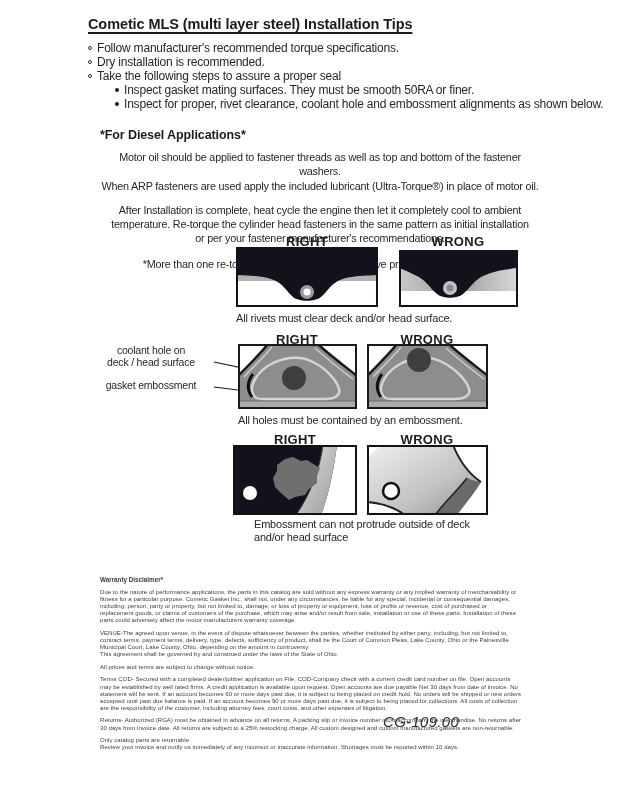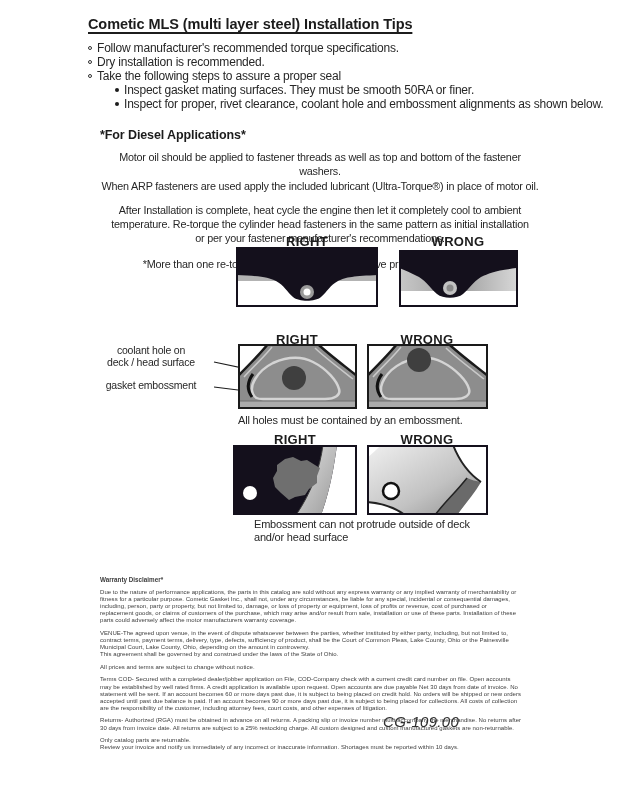--- a/index.html
+++ b/index.html
@@ -103,20 +103,21 @@
       </defs>
       <rect width="119" height="57" fill="#ffffff"></rect>
       <rect y="19" width="119" height="22" fill="url(#g1)"></rect>
       <path d="M0,0 H119 V18 C98,20 90,23 82,27 C74,32 70,39 64,44 C58,49 44,49 38,44 C32,39 28,32 20,27 C12,23 6,20 0,18 Z" fill="#14101c"></path>
       <circle cx="51" cy="38" r="7" fill="#c2c2c2"></circle>
       <circle cx="51" cy="38" r="3.5" fill="#8a8a8a"></circle>
       <rect x="1" y="1" width="117" height="55" fill="none" stroke="#14101c" stroke-width="2"></rect>
     </svg>
   </div>
 
+  <div class="dg-caption" style="left:146px; top:80px;">All rivets must clear deck and/or head surface.</div>
 
   <div class="dg-title" style="left:207px; top:100px;">RIGHT</div>
   <div class="dg-title" style="left:337px; top:100px;">WRONG</div>
 
   <div class="dg-label" style="top:113px; white-space:pre-line;">coolant hole on
 deck / head surface</div>
   <div class="dg-label" style="top:148px;">gasket embossment</div>
 
   <svg class="leader-svg" width="460" height="330">
     <line x1="124" y1="130" x2="200" y2="146" stroke="#1c1c1c" stroke-width="1.1"></line>

